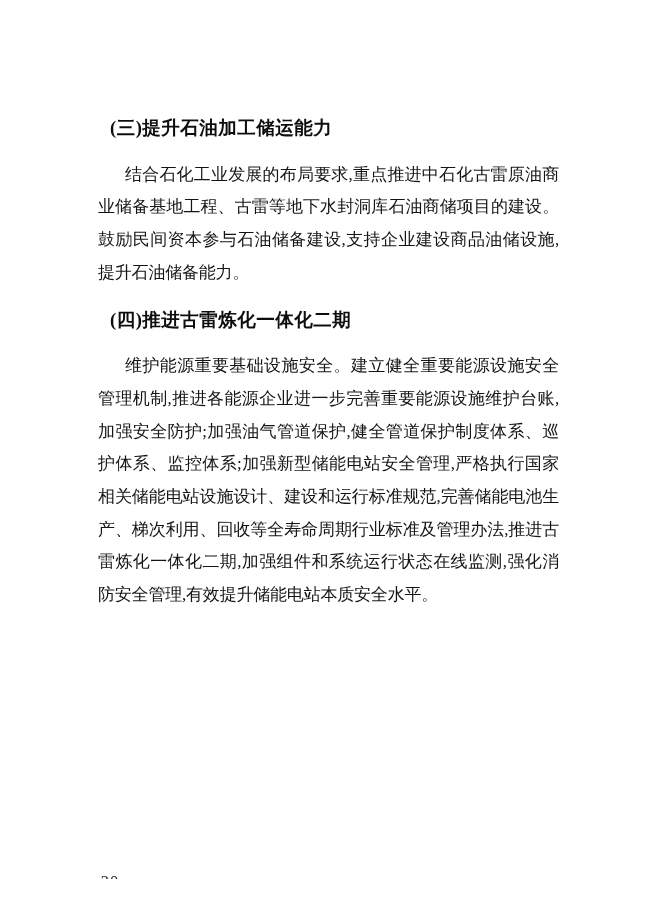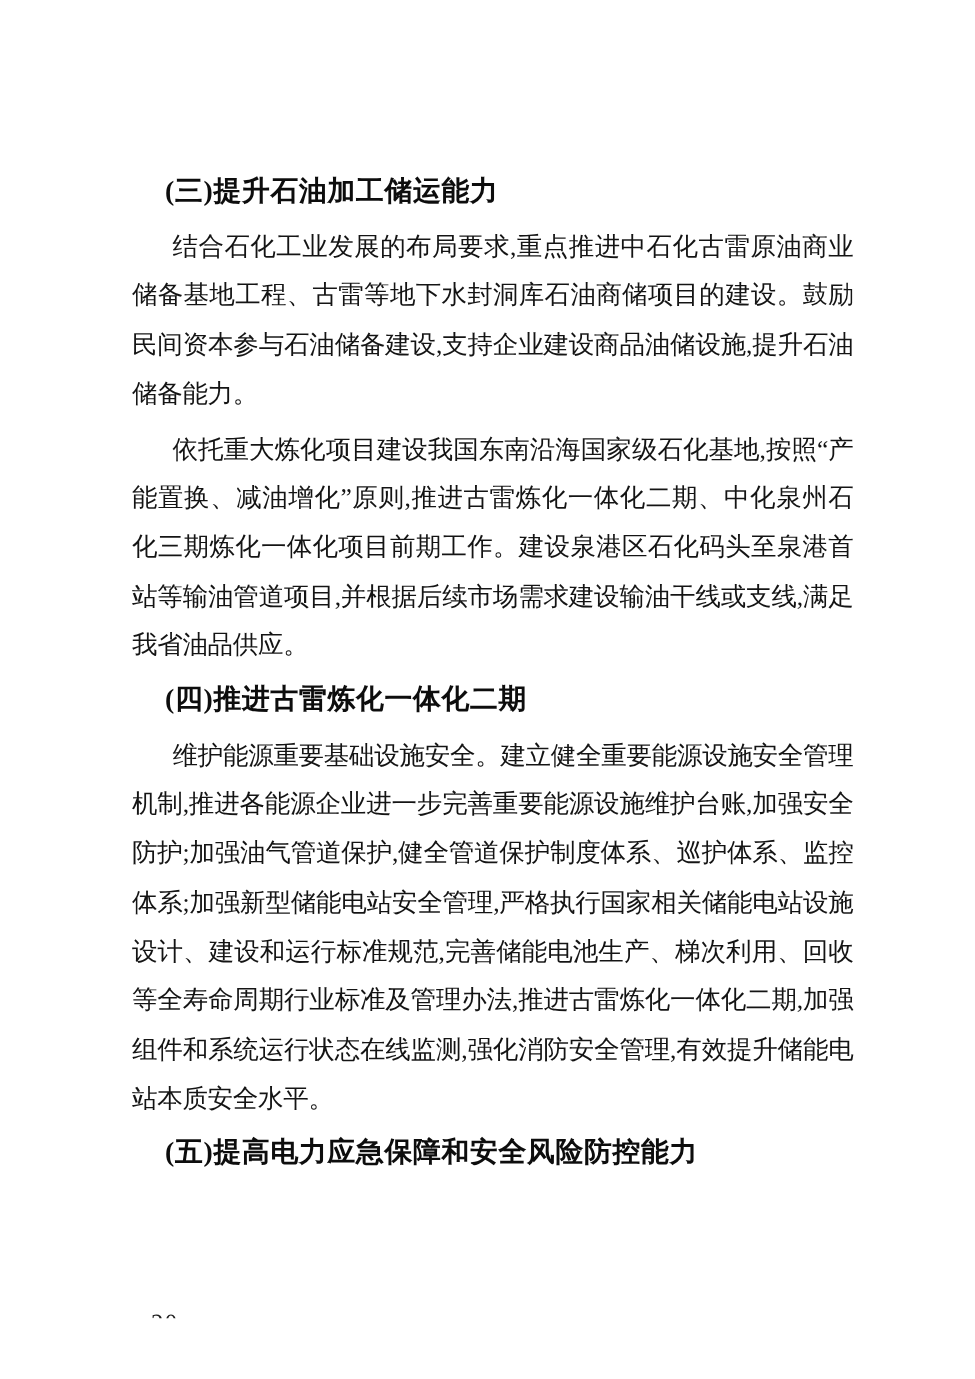--- a/index.html
+++ b/index.html
@@ -25,21 +25,21 @@
   .section-heading {
     margin: 0;
     font-size: 18.5px;
     font-weight: bold;
     line-height: 32.7px;
     text-indent: 26px;
     letter-spacing: 0.5px;
     color: #0d0d0d;
   }
   .body-para {
-    margin: 4px;
+    margin: 14px;
     font-size: 17px;
     line-height: 32.7px;
     text-align: justify;
     text-justify: inter-character;
     text-indent: 27px;
     letter-spacing: -0.2px;
     color: #141414;
   }
   .page-footer {
     position: absolute;
@@ -52,28 +52,26 @@
 </style>
 </head>
 <body>
 
 <div class="page">
   <div class="content">
 
     <section>
       <h2 class="section-heading">(三)提升石油加工储运能力</h2>
       <p class="body-para">结合石化工业发展的布局要求,重点推进中石化古雷原油商业储备基地工程、古雷等地下水封洞库石油商储项目的建设。鼓励民间资本参与石油储备建设,支持企业建设商品油储设施,提升石油储备能力。</p>
-      <p class="body-para">依托重大炼化项目建设我国东南沿海国家级石化基地,按照“产能置换、减油增化”原则,推进古雷炼化一体化二期、中化泉州石化三期炼化一体化项目前期工作。建设泉港区石化码头至泉港首站等输油管道项目,并根据后续市场需求建设输油干线或支线,满足我省油品供应。</p>
     </section>
 
     <section>
       <h2 class="section-heading">(四)推进古雷炼化一体化二期</h2>
       <p class="body-para">维护能源重要基础设施安全。建立健全重要能源设施安全管理机制,推进各能源企业进一步完善重要能源设施维护台账,加强安全防护;加强油气管道保护,健全管道保护制度体系、巡护体系、监控体系;加强新型储能电站安全管理,严格执行国家相关储能电站设施设计、建设和运行标准规范,完善储能电池生产、梯次利用、回收等全寿命周期行业标准及管理办法,推进古雷炼化一体化二期,加强组件和系统运行状态在线监测,强化消防安全管理,有效提升储能电站本质安全水平。</p>
     </section>
 
     <section>
-      <h2 class="section-heading">(五)提高电力应急保障和安全风险防控能力</h2>
     </section>
 
   </div>
 
   <div class="page-footer">— 20 —</div>
 </div>
 
 </body></html>

